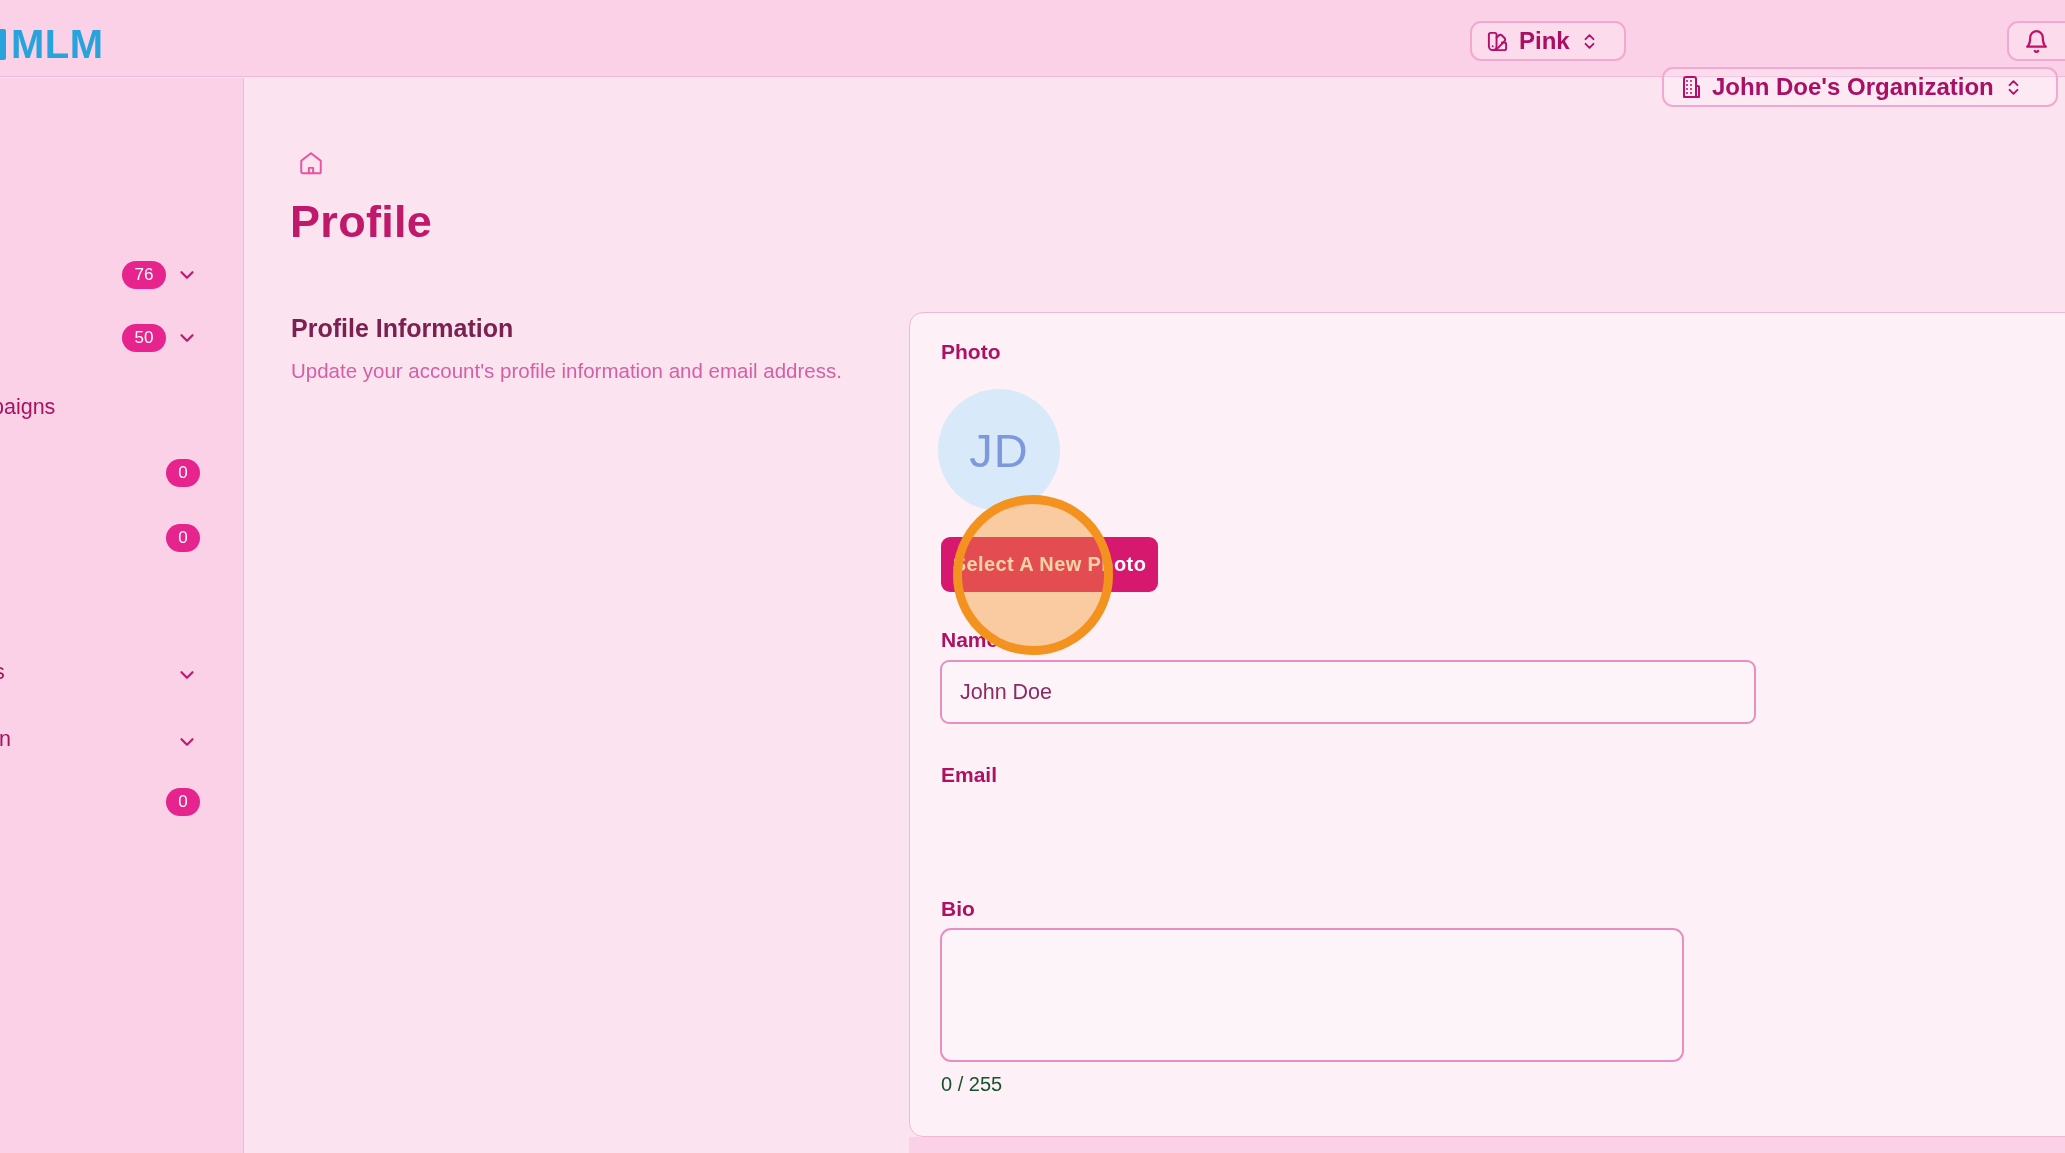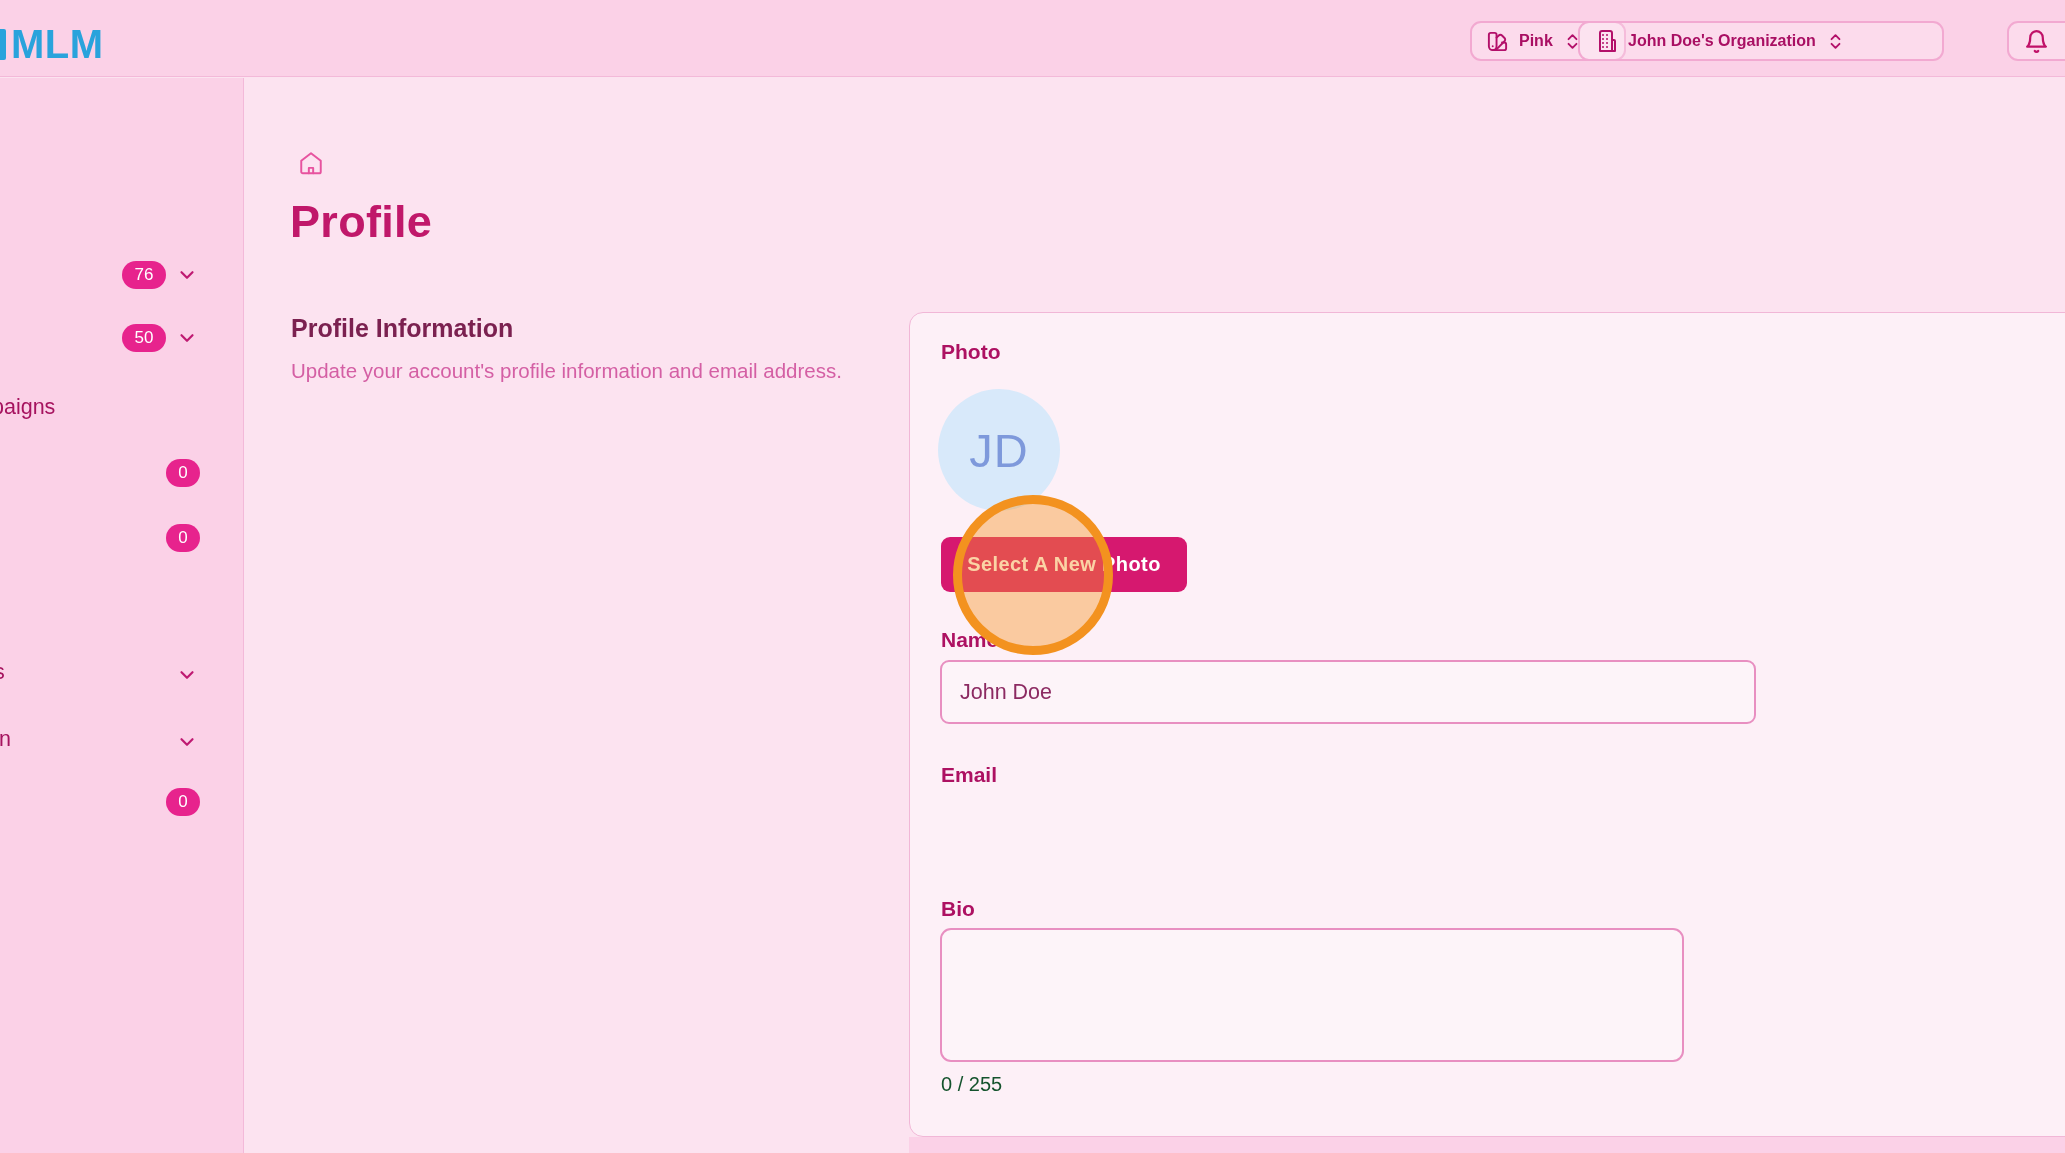--- a/index.html
+++ b/index.html
@@ -11,25 +11,25 @@
   .topbar { position:absolute; left:0; top:0; width:2065px; height:77px;
             background:#fbd1e7; border-bottom:1px solid #f3b9d9; z-index:5; }
   .logo-wrap { position:absolute; left:0; top:22px; height:44px; color:#29a3dc; }
   .logo-stub { position:absolute; left:-2px; top:7px; width:8px; height:31px;
                background:#29a3dc; border-radius:2px; }
   .logo-text { position:absolute; left:11px; top:0; font-size:40px; font-weight:700;
                letter-spacing:0.5px; white-space:nowrap; }
 
   .pill { position:absolute; top:21px; height:40px; border:2px solid #f2a9d1; border-radius:11px;
           background:rgba(255,255,255,0.22); display:flex; align-items:center; gap:10px;
-          padding:0 14px; color:#a90f63; font-size:16px; font-weight:700; white-space:nowrap;
+          padding:0 14px; color:#a90f63; font-size:24px; font-weight:700; white-space:nowrap;
           cursor:pointer; }
   .pill svg { flex:0 0 auto; }
   .pill-theme { left:1470px; width:156px; }
-  .pill-org   { left:1578px; width:366px; }
+  .pill-org   { left:1662px; width:396px;margin-top:46px; }
   .pill-bell  { left:2007px; width:70px; justify-content:flex-start; padding-left:15px; }
 
   
   .sidebar { position:absolute; left:0; top:78px; width:244px; height:1075px;
              background:#fbd1e7; border-right:1px solid #f3b9d9; z-index:4; }
   .side-row { position:absolute; left:0; width:244px; height:34px; cursor:pointer; }
   .s-badge { position:absolute; top:3px; height:28px; background:#e7238d; color:#ffffff;
              border-radius:14px; font-size:17px; font-weight:400; display:flex;
              align-items:center; justify-content:center; }
   .s-badge.lg { left:122px; width:44px; }
@@ -56,21 +56,21 @@
   .card { position:absolute; left:665px; top:234px; width:1300px; height:825px;
           background:#fdf0f7; border:1px solid #f1b7d7; border-radius:14px; }
   .bottom-strip { position:absolute; left:665px; top:1059px; width:1300px; height:17px;
                   background:#fbd1e7; }
   .f-label { position:absolute; left:31px; font-size:21px; font-weight:700; color:#ad1162; }
   .lbl-photo { top:27px; } .lbl-name { top:315px; } .lbl-email { top:450px; } .lbl-bio { top:584px; }
 
   .avatar { position:absolute; left:28px; top:76px; width:122px; height:122px; border-radius:50%;
             background:#d8e9fa; display:flex; align-items:center; justify-content:center;
             font-size:47px; color:#7e99db; letter-spacing:1px; }
-  .photo-btn { position:absolute; left:31px; top:224px; width:246px; height:55px;
+  .photo-btn { position:absolute; left:31px; top:224px; width:217px; height:55px;
                background:#d6186f; color:#ffffff; border:none; border-radius:9px;
                font-family:"Liberation Sans", sans-serif; font-size:20px; font-weight:700;
                letter-spacing:0.4px; cursor:pointer; z-index:1; }
   .click-ring { position:absolute; left:43px; top:182px; width:160px; height:160px;
                 border-radius:50%; border:9px solid #f3921f; background:rgba(246,150,40,0.42);
                 z-index:2; pointer-events:none; }
 
   .text-input { position:absolute; left:30px; width:816px; height:64px; background:#fdf4f9;
                 border:2px solid #e88fc1; border-radius:9px; padding:0 18px;
                 font-family:"Liberation Sans", sans-serif; font-size:21.5px; color:#8c2a62; }

